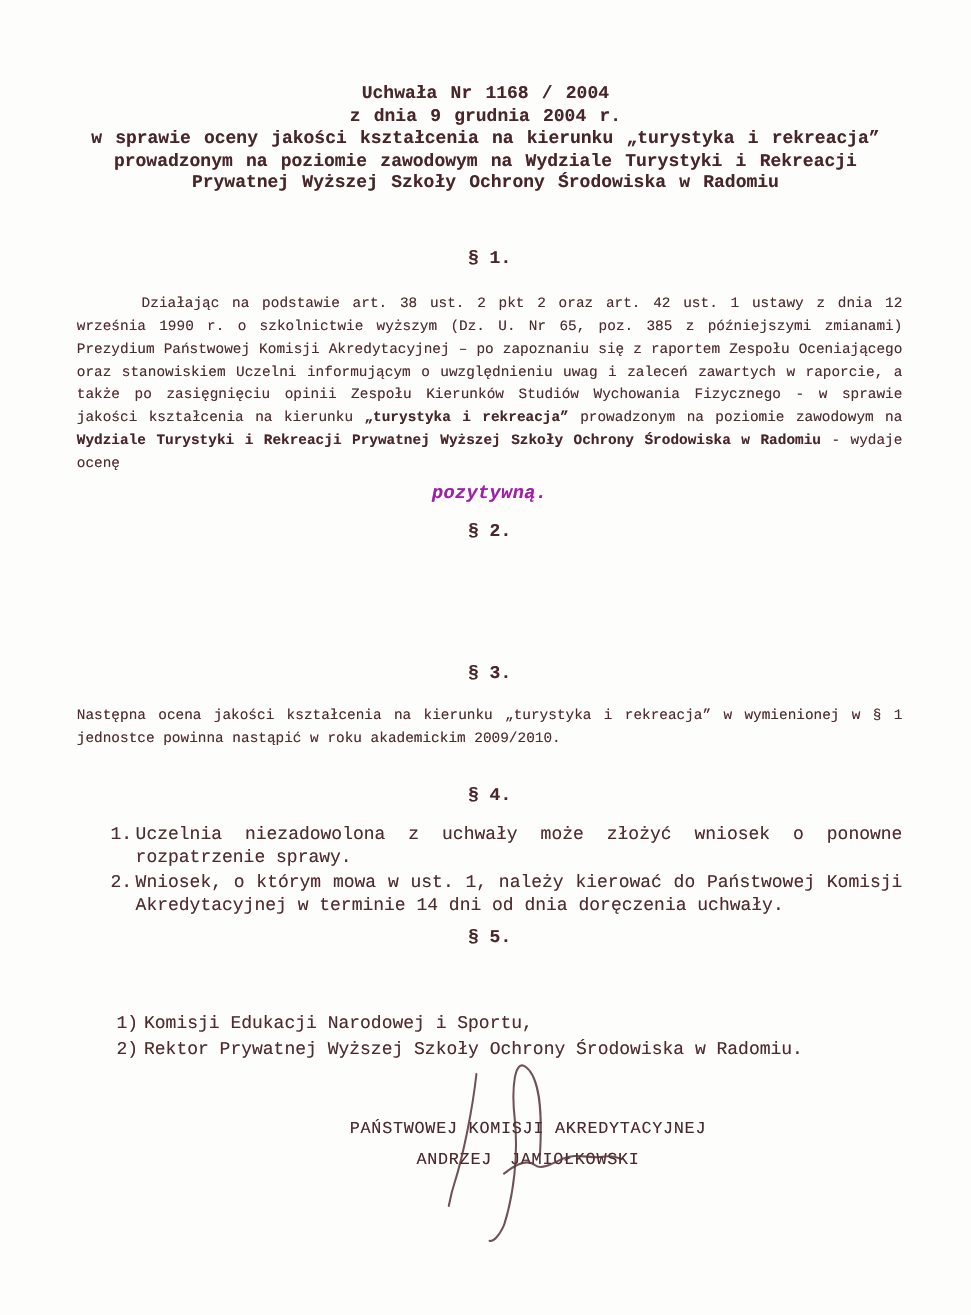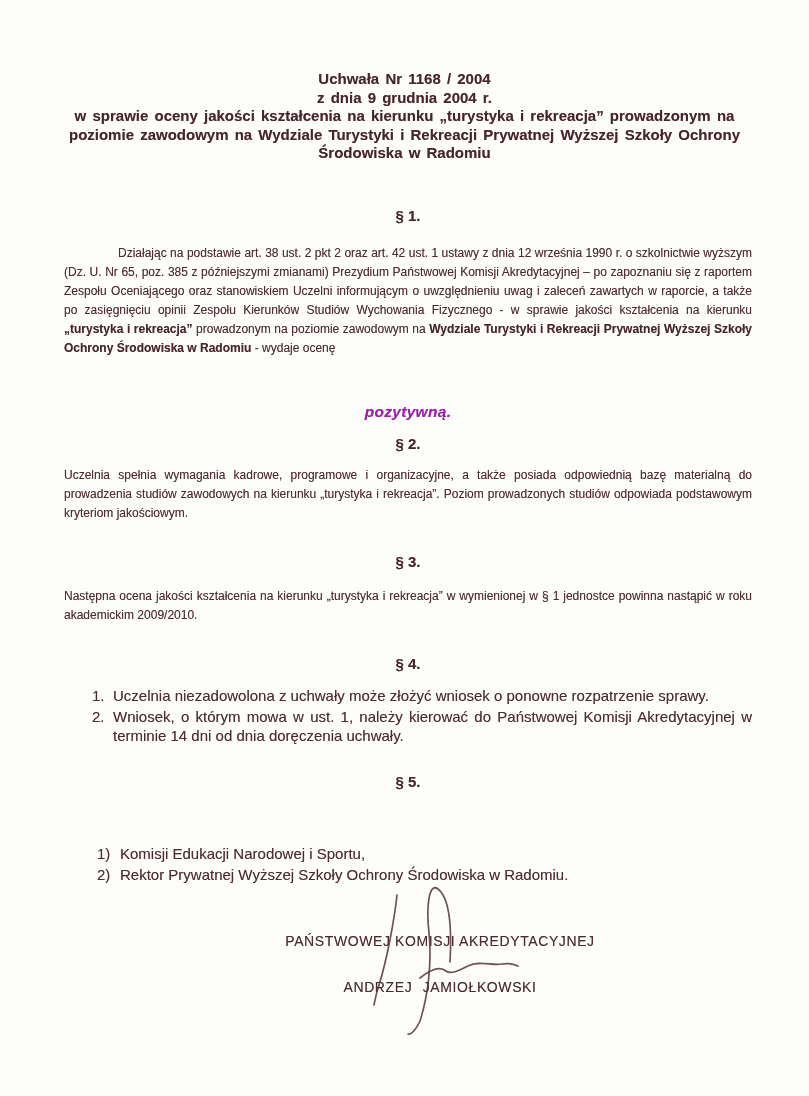--- a/index.html
+++ b/index.html
@@ -1,19 +1,19 @@
 <!DOCTYPE html>
 <html lang="pl"><head>
 <meta charset="utf-8">
 <style>
   html,body { margin:0; padding:0; background:#ffffff; }
   .page {
     position:relative; width:809px; height:1096px;
     background:#fdfdfc; overflow:hidden;
-    font-family:Liberation Sans, sans-serif;
+    font-family:Liberation Mono, monospace;
     color:#4f2b2e;
     text-shadow:0 0 .5px rgba(79,43,46,.45);
   }
   .doc-header {
     position:absolute; top:70px; left:0; width:809px;
     text-align:center; font-weight:bold; font-size:15px;
     line-height:18.5px; color:#49262a; word-spacing:2px;
   }
   .h-subject { width:692px; margin:0 auto; }
   .sec {
@@ -38,21 +38,21 @@
   .num { flex:none; width:21px; }
   .list5 .num { width:23px; }
   .txt { flex:1; text-align:justify; }
   .list5 .txt { text-align:left; }
   .signature {
     position:absolute; top:929px; left:75px; width:730px;
     text-align:center; font-size:14px; line-height:19px;
     letter-spacing:.6px; color:#4c292d;
   }
   .m2 { margin-top:3px; }
-  .m3 { margin-top:27px; word-spacing:6px; }
+  .m3 { margin-top:7px; word-spacing:6px; }
   .sig-svg { position:absolute; left:350px; top:878px; width:210px; height:170px; pointer-events:none; }
   .sig-svg path { fill:none; stroke:#563438; stroke-width:1.7; stroke-linecap:round; opacity:.85; }
 </style>
 </head>
 <body>
 
 <div class="page">
 
   <header class="doc-header">
     <div>Uchwała  Nr  1168 / 2004</div>
@@ -60,21 +60,20 @@
     <div class="h-subject">w sprawie oceny jakości kształcenia  na kierunku „turystyka i rekreacja” prowadzonym na poziomie  zawodowym  na Wydziale Turystyki i Rekreacji Prywatnej Wyższej Szkoły Ochrony Środowiska w Radomiu</div>
   </header>
 
   <div class="sec" style="top:206px">§ 1.</div>
 
   <p class="para indent" style="top:244px"><span>Działając na podstawie art. 38 ust. 2 pkt 2 oraz art. 42 ust. 1 ustawy z dnia 12 września 1990 r. o szkolnictwie wyższym  (Dz. U. Nr 65, poz. 385 z późniejszymi zmianami)  Prezydium Państwowej Komisji Akredytacyjnej – po zapoznaniu się z raportem Zespołu Oceniającego oraz stanowiskiem Uczelni informującym o uwzględnieniu uwag i zaleceń zawartych w raporcie, a także po zasięgnięciu opinii Zespołu Kierunków Studiów Wychowania Fizycznego - w sprawie jakości kształcenia  na kierunku  </span><b>„turystyka i rekreacja”</b><span> prowadzonym na poziomie zawodowym na </span><b>Wydziale Turystyki i Rekreacji Prywatnej Wyższej Szkoły Ochrony Środowiska w Radomiu</b><span> - wydaje ocenę</span></p>
 
   <div class="verdict" style="top:402px">pozytywną.</div>
 
   <div class="sec" style="top:434px">§ 2.</div>
-  <p class="para" style="top:466px">Uczelnia spełnia wymagania kadrowe, programowe i organizacyjne, a także posiada odpowiednią bazę materialną do prowadzenia studiów zawodowych na kierunku „turystyka i rekreacja”. Poziom prowadzonych studiów odpowiada podstawowym kryteriom jakościowym.</p>
 
   <div class="sec" style="top:552px">§ 3.</div>
   <p class="para" style="top:587px">Następna ocena jakości kształcenia na kierunku „turystyka i rekreacja” w wymienionej w § 1 jednostce  powinna nastąpić w roku akademickim 2009/2010.</p>
 
   <div class="sec" style="top:654px">§ 4.</div>
   <div class="list" style="top:686px; left:92px; width:660px">
     <div class="li">
       <span class="num">1.</span>
       <span class="txt">Uczelnia niezadowolona z uchwały może złożyć wniosek o ponowne rozpatrzenie sprawy.</span>
     </div>

